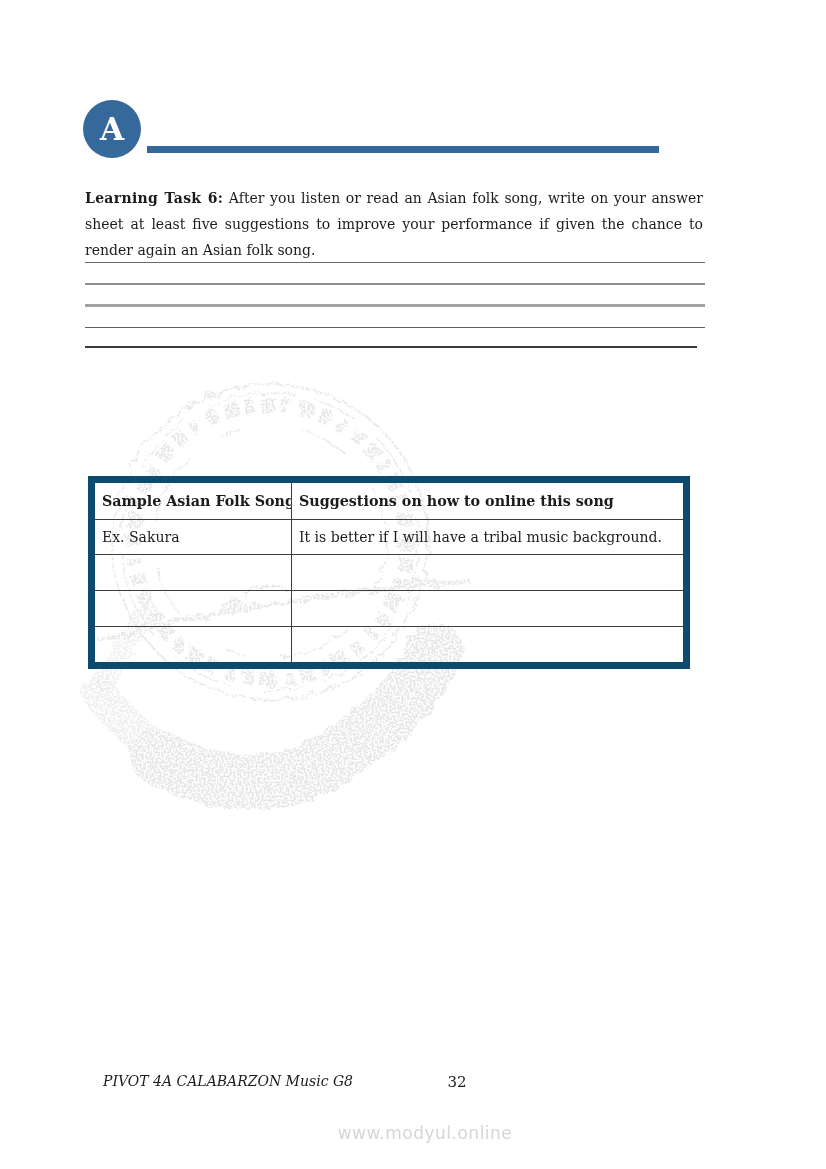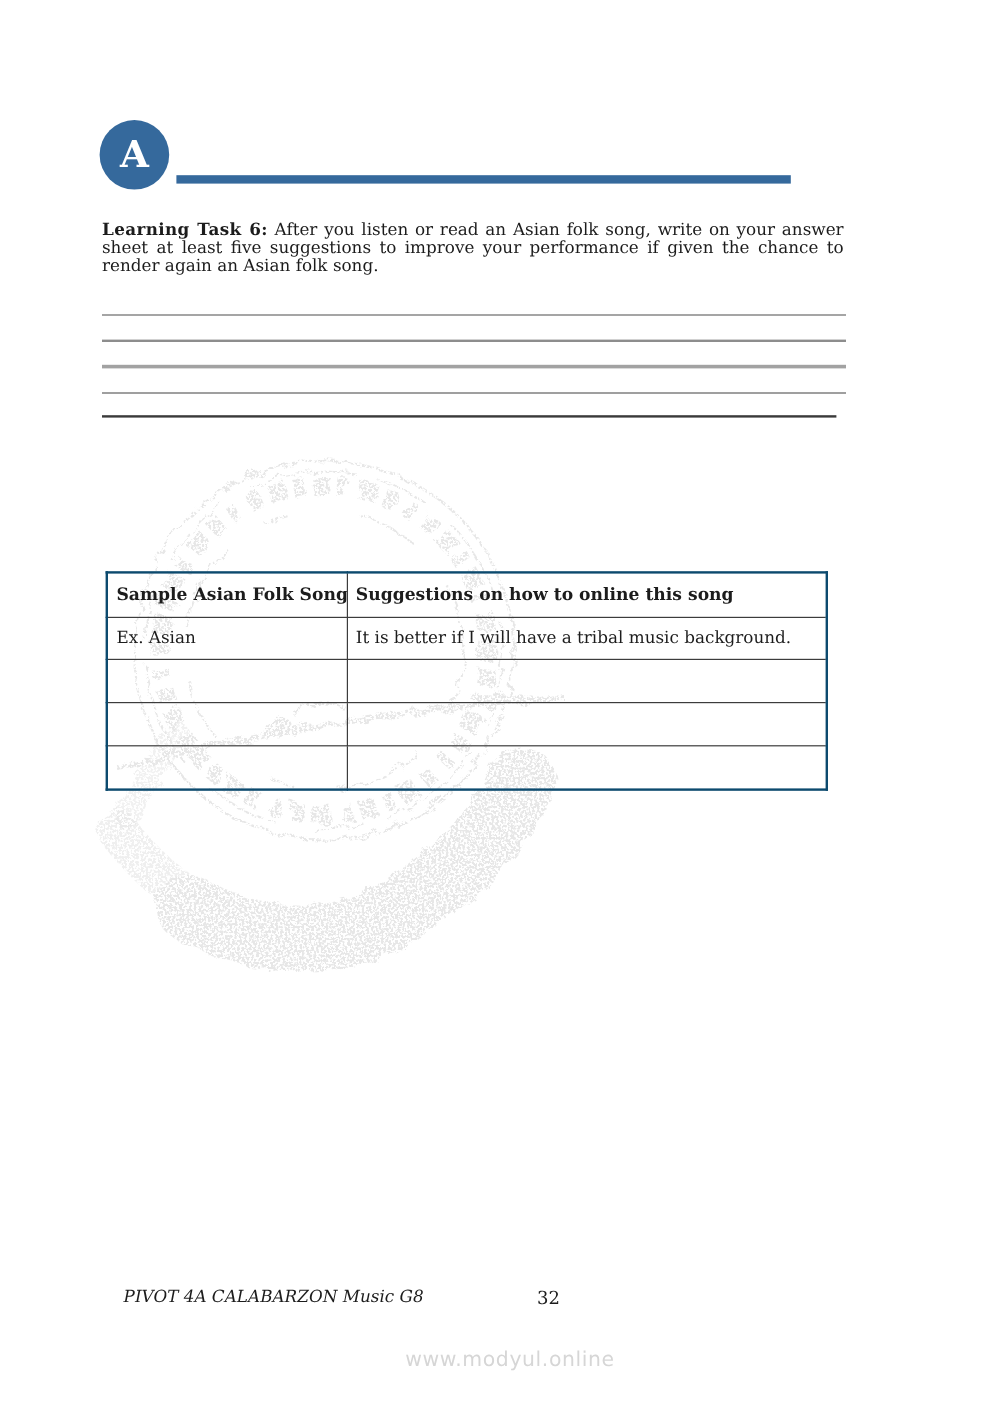--- a/index.html
+++ b/index.html
@@ -12,36 +12,36 @@
   
   .badge{
     position:absolute;left:83px;top:100px;width:58px;height:58px;border-radius:50%;
     background:#35699c;color:#ffffff;display:flex;align-items:center;justify-content:center;
     font-size:31px;font-weight:bold;z-index:2;
   }
   .accent-bar{position:absolute;left:147px;top:146px;width:512px;height:7px;background:#35699c;z-index:2;}
   
   .task{
     position:absolute;left:85px;top:171px;width:618px;z-index:2;
-    font-size:14px;line-height:15px;text-align:justify;
+    font-size:14px;line-height:26px;text-align:justify;
   }
   .task b{letter-spacing:.3px;}
   
   .ln{position:absolute;left:85px;height:0;z-index:2;}
   .ln1{top:262px;width:620px;border-top:1.6px solid #6a6a6a;}
   .ln2{top:283px;width:620px;border-top:2.2px solid #8d8d8d;}
   .ln3{top:304px;width:620px;border-top:3px solid #a2a2a2;}
   .ln4{top:327px;width:620px;border-top:1.6px solid #606060;}
   .ln5{top:346px;width:612px;border-top:2.4px solid #3a3a3a;}
   
   .note{position:absolute;left:85px;top:421px;z-index:2;font-weight:bold;font-size:14.5px;letter-spacing:.2px;}
   table.sample{
     position:absolute;left:88px;top:476px;width:602px;z-index:2;
     border-collapse:collapse;table-layout:fixed;background:transparent;
-    border:2px solid #0c4a6e;
+    border:7px solid #0c4a6e;
   }
   table.sample th, table.sample td{
     border:1.6px solid #3c3c3c;padding:0 7px;font-size:14px;vertical-align:middle;
     background:transparent;overflow:hidden;white-space:nowrap;
   }
   table.sample th{text-align:left;font-weight:bold;font-size:14.3px;height:36px;}
   table.sample tr.r1 td{height:34px;}
   table.sample tr.r2 td{height:35px;}
   table.sample tr.r3 td{height:35px;}
   table.sample tr.r4 td{height:35px;}
@@ -109,21 +109,21 @@
     <colgroup>
         <col class="col-song">
         <col>
       </colgroup>
     <tbody>
         <tr>
       <th>Sample Asian Folk Song</th>
       <th>Suggestions on how to online this song</th>
     </tr>
     <tr class="r1">
-      <td>Ex. Asian</td>
+      <td>Ex. Sakura</td>
       <td>It is better if I will have a tribal music background.</td>
     </tr>
     <tr class="r2">
       <td></td>
       <td></td>
     </tr>
     <tr class="r3">
       <td></td>
       <td></td>
     </tr>

